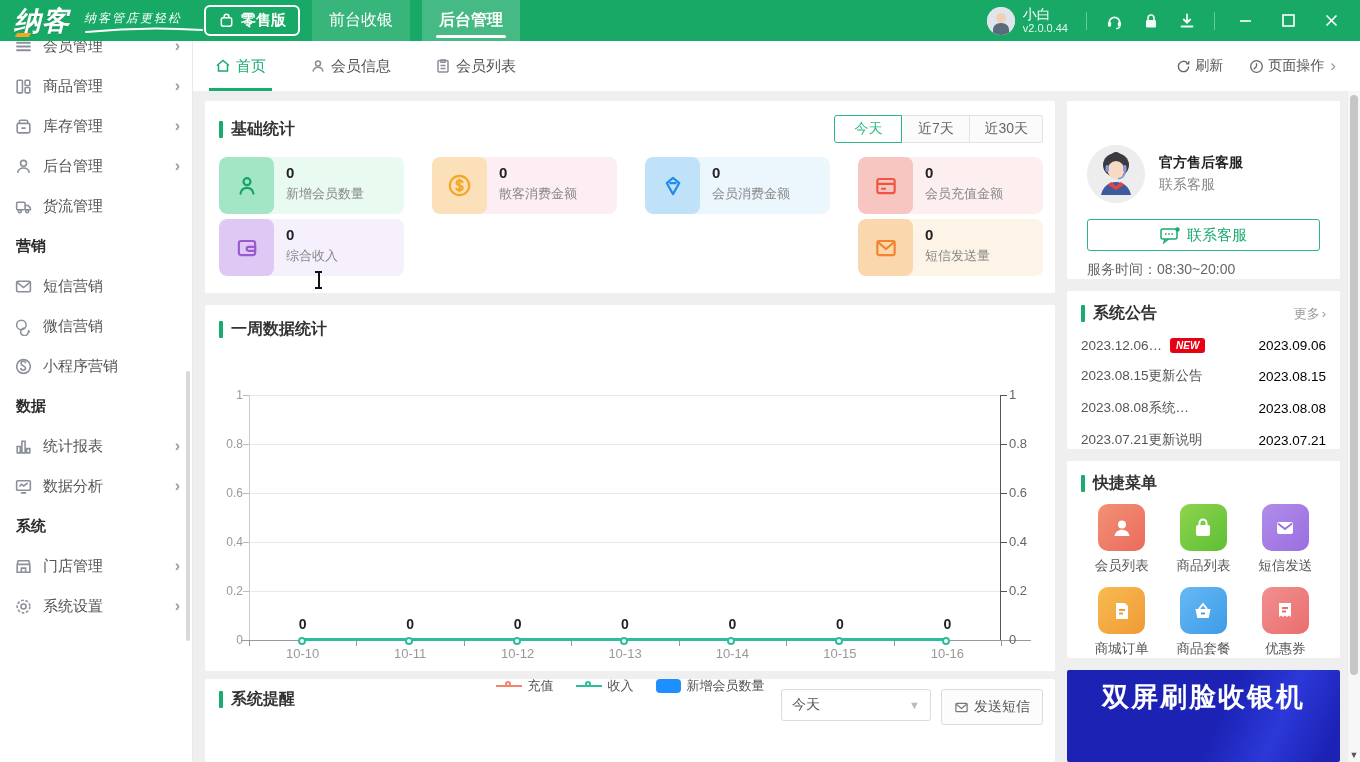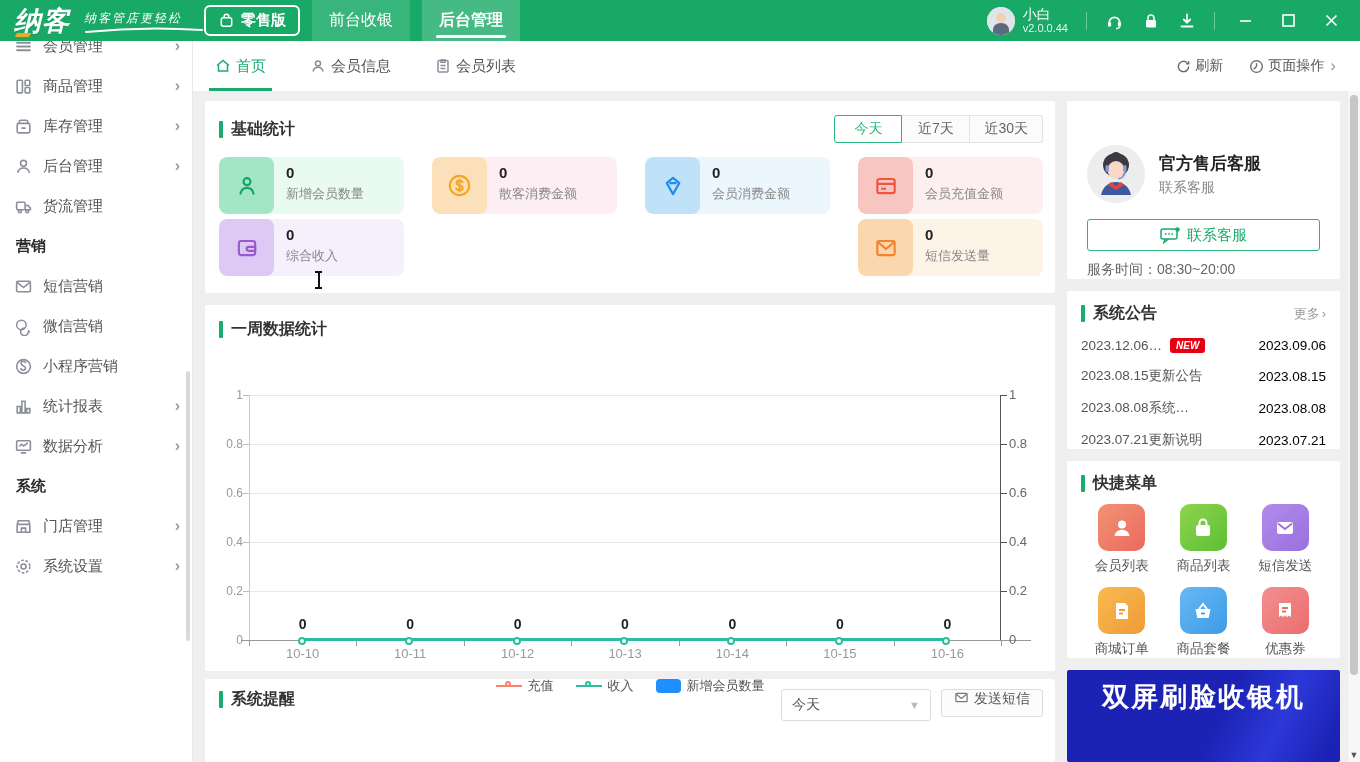--- a/index.html
+++ b/index.html
@@ -97,27 +97,27 @@
   .litem { display:flex; align-items:center; gap:6px; cursor:pointer; }
   .lm-line { width:26px; height:2px; position:relative; }
   .lm-line i { position:absolute; left:9px; top:-4px; width:6px; height:6px; border:2px solid; border-radius:50%; background:#fff; }
   .lm-rect { width:25px; height:14px; border-radius:4px; background:#1f8fff; }
 
   
   .c-rem { height:90px; margin-top:8px; padding:10px 12px 0 14px; display:flex; align-items:flex-start; }
   .rem-right { margin-left:auto; display:flex; gap:10px; }
   .sel { width:150px; height:32px; border:1px solid #dcdcdc; border-radius:3px; display:flex; align-items:center; padding:0 10px; font-size:14px; color:#555; background:#fff; cursor:pointer; }
   .sel .caret { margin-left:auto; color:#bbb; font-size:11px; }
-  .btn-sms { height:28px; border:1px solid #dcdcdc; border-radius:3px; background:#fcfcfc; display:flex; gap:5px; padding:0 12px; font-size:14px; color:#555; cursor:pointer; }
+  .btn-sms { height:36px; border:1px solid #dcdcdc; border-radius:3px; background:#fcfcfc; display:flex; align-items:center; gap:5px; padding:0 12px; font-size:14px; color:#555; cursor:pointer; }
 
   
   .c-serv { height:213px; padding:22px 20px 0 20px; }
   .serv-top { display:flex; align-items:center; gap:14px; margin-top:22px; }
   .serv-ava { width:58px; height:58px; border-radius:50%; background:#efefef; overflow:hidden; flex:0 0 auto; }
-  .serv-name { font-size:17px; font-weight:bold; color:#222; }
+  .serv-name { font-size:14px; font-weight:bold; color:#222; }
   .serv-sub { font-size:14px; color:#888; margin-top:4px; }
   .btn-contact { margin-top:16px; height:32px; border:1px solid #2bb87e; border-radius:3px; color:#1aab6e; font-size:15px; display:flex; align-items:center; justify-content:center; gap:7px; cursor:pointer; background:#fff; }
   .serv-hours { text-align:left; font-size:14px; color:#666; margin-top:10px; }
 
   .c-notice { height:173px; margin-top:12px; padding:12px 14px 0 14px; }
   .notice-head { display:flex; align-items:center; }
   .more { margin-left:auto; color:#999; font-size:13px; display:flex; align-items:center; gap:2px; cursor:pointer; }
   .nrow { display:flex; align-items:center; margin-top:14px; font-size:13.5px; color:#555; cursor:pointer; }
   .nrow .ndate { margin-left:auto; color:#000000; }
   .nbadge { background:#e60012; color:#fff; font-size:10px; font-weight:bold; font-style:italic; border-radius:3px; padding:2px 6px; margin-left:8px; }
@@ -280,20 +280,21 @@
         </svg>
       <span>微信营销</span>
     </div>
     <div class="sb-item">
       <svg class="ic" viewBox="0 0 18 18" fill="none" stroke="currentColor" stroke-width="1.5">
           <circle cx="9" cy="9" r="6.5"></circle>
           <path d="M6.5 10.5c0 1.2 1 2 2.2 2s2.2-.8 2.2-2-1-1.8-2.2-2.3-2-1-2-2.1 1-2 2.2-2 2 .8 2.2 1.8"></path>
         </svg>
       <span>小程序营销</span>
     </div>
+    <div class="sb-section">数据</div>
     <div class="sb-item">
       <svg class="ic" viewBox="0 0 18 18" fill="none" stroke="currentColor" stroke-width="1.5">
           <path d="M3 15V9h3v6M7.5 15V4h3v11M12 15v-4h3v4M2.5 15h13"></path>
         </svg>
       <span>统计报表</span>
         <span class="arr">›</span>
     </div>
     <div class="sb-item">
       <svg class="ic" viewBox="0 0 18 18" fill="none" stroke="currentColor" stroke-width="1.5">
           <rect x="2.5" y="3.5" width="13" height="9" rx="1"></rect>

